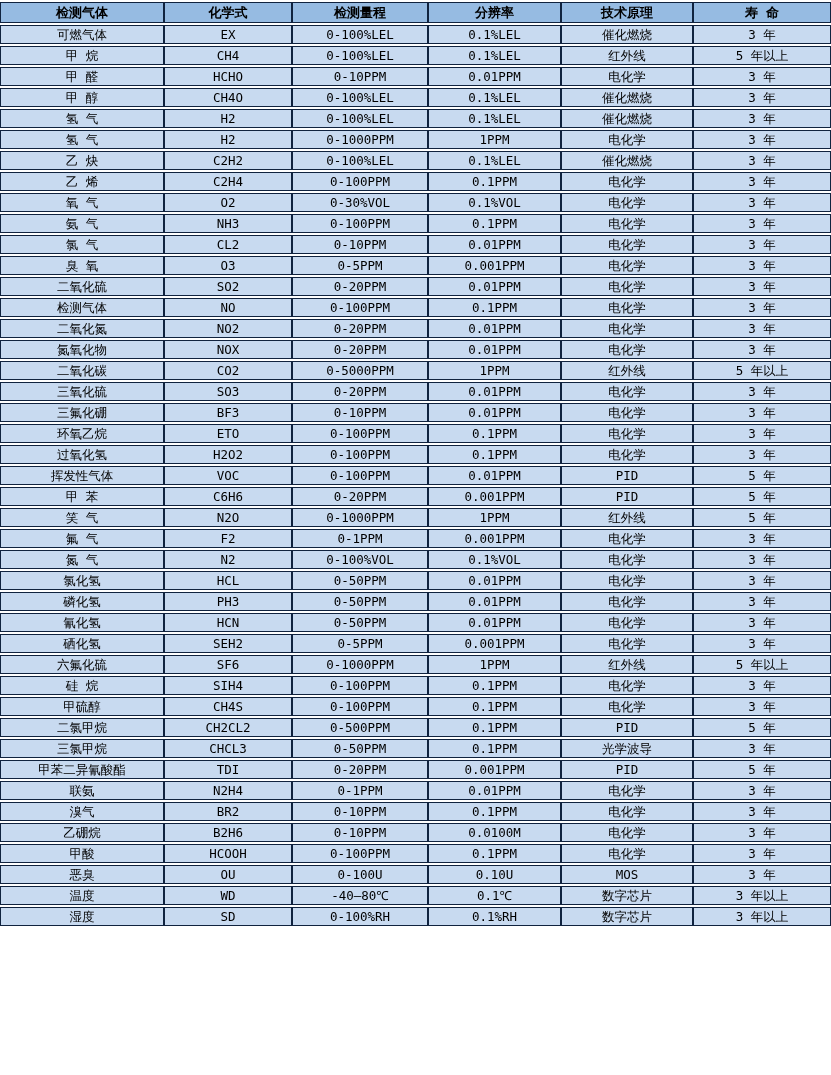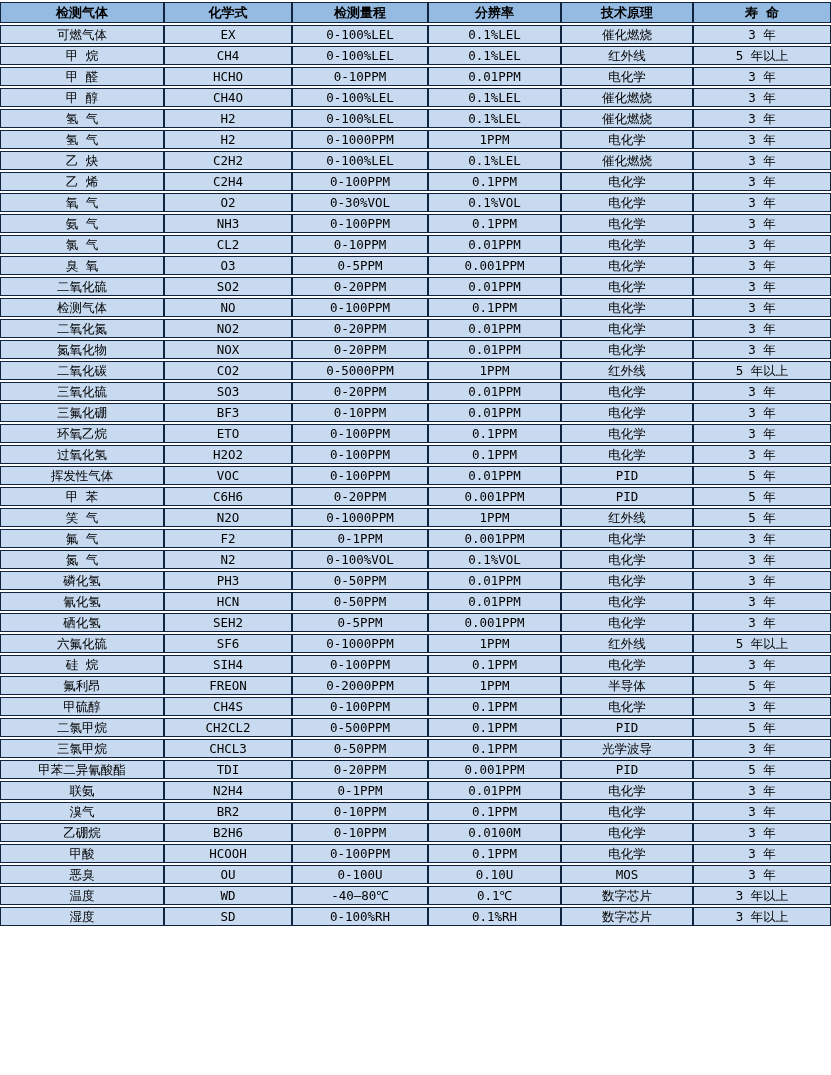--- a/index.html
+++ b/index.html
@@ -273,20 +273,28 @@
       </tr>
       <tr>
         <td>氮 气</td>
         <td>N2</td>
         <td>0-100%VOL</td>
         <td>0.1%VOL</td>
         <td>电化学</td>
         <td>3 年</td>
       </tr>
       <tr>
+        <td>氯化氢</td>
+        <td>HCL</td>
+        <td>0-50PPM</td>
+        <td>0.01PPM</td>
+        <td>电化学</td>
+        <td>3 年</td>
+      </tr>
+      <tr>
         <td>磷化氢</td>
         <td>PH3</td>
         <td>0-50PPM</td>
         <td>0.01PPM</td>
         <td>电化学</td>
         <td>3 年</td>
       </tr>
       <tr>
         <td>氰化氢</td>
         <td>HCN</td>
@@ -313,28 +321,20 @@
       </tr>
       <tr>
         <td>硅 烷</td>
         <td>SIH4</td>
         <td>0-100PPM</td>
         <td>0.1PPM</td>
         <td>电化学</td>
         <td>3 年</td>
       </tr>
       <tr>
-        <td>氟利昂</td>
-        <td>FREON</td>
-        <td>0-2000PPM</td>
-        <td>1PPM</td>
-        <td>半导体</td>
-        <td>5 年</td>
-      </tr>
-      <tr>
         <td>甲硫醇</td>
         <td>CH4S</td>
         <td>0-100PPM</td>
         <td>0.1PPM</td>
         <td>电化学</td>
         <td>3 年</td>
       </tr>
       <tr>
         <td>二氯甲烷</td>
         <td>CH2CL2</td>

